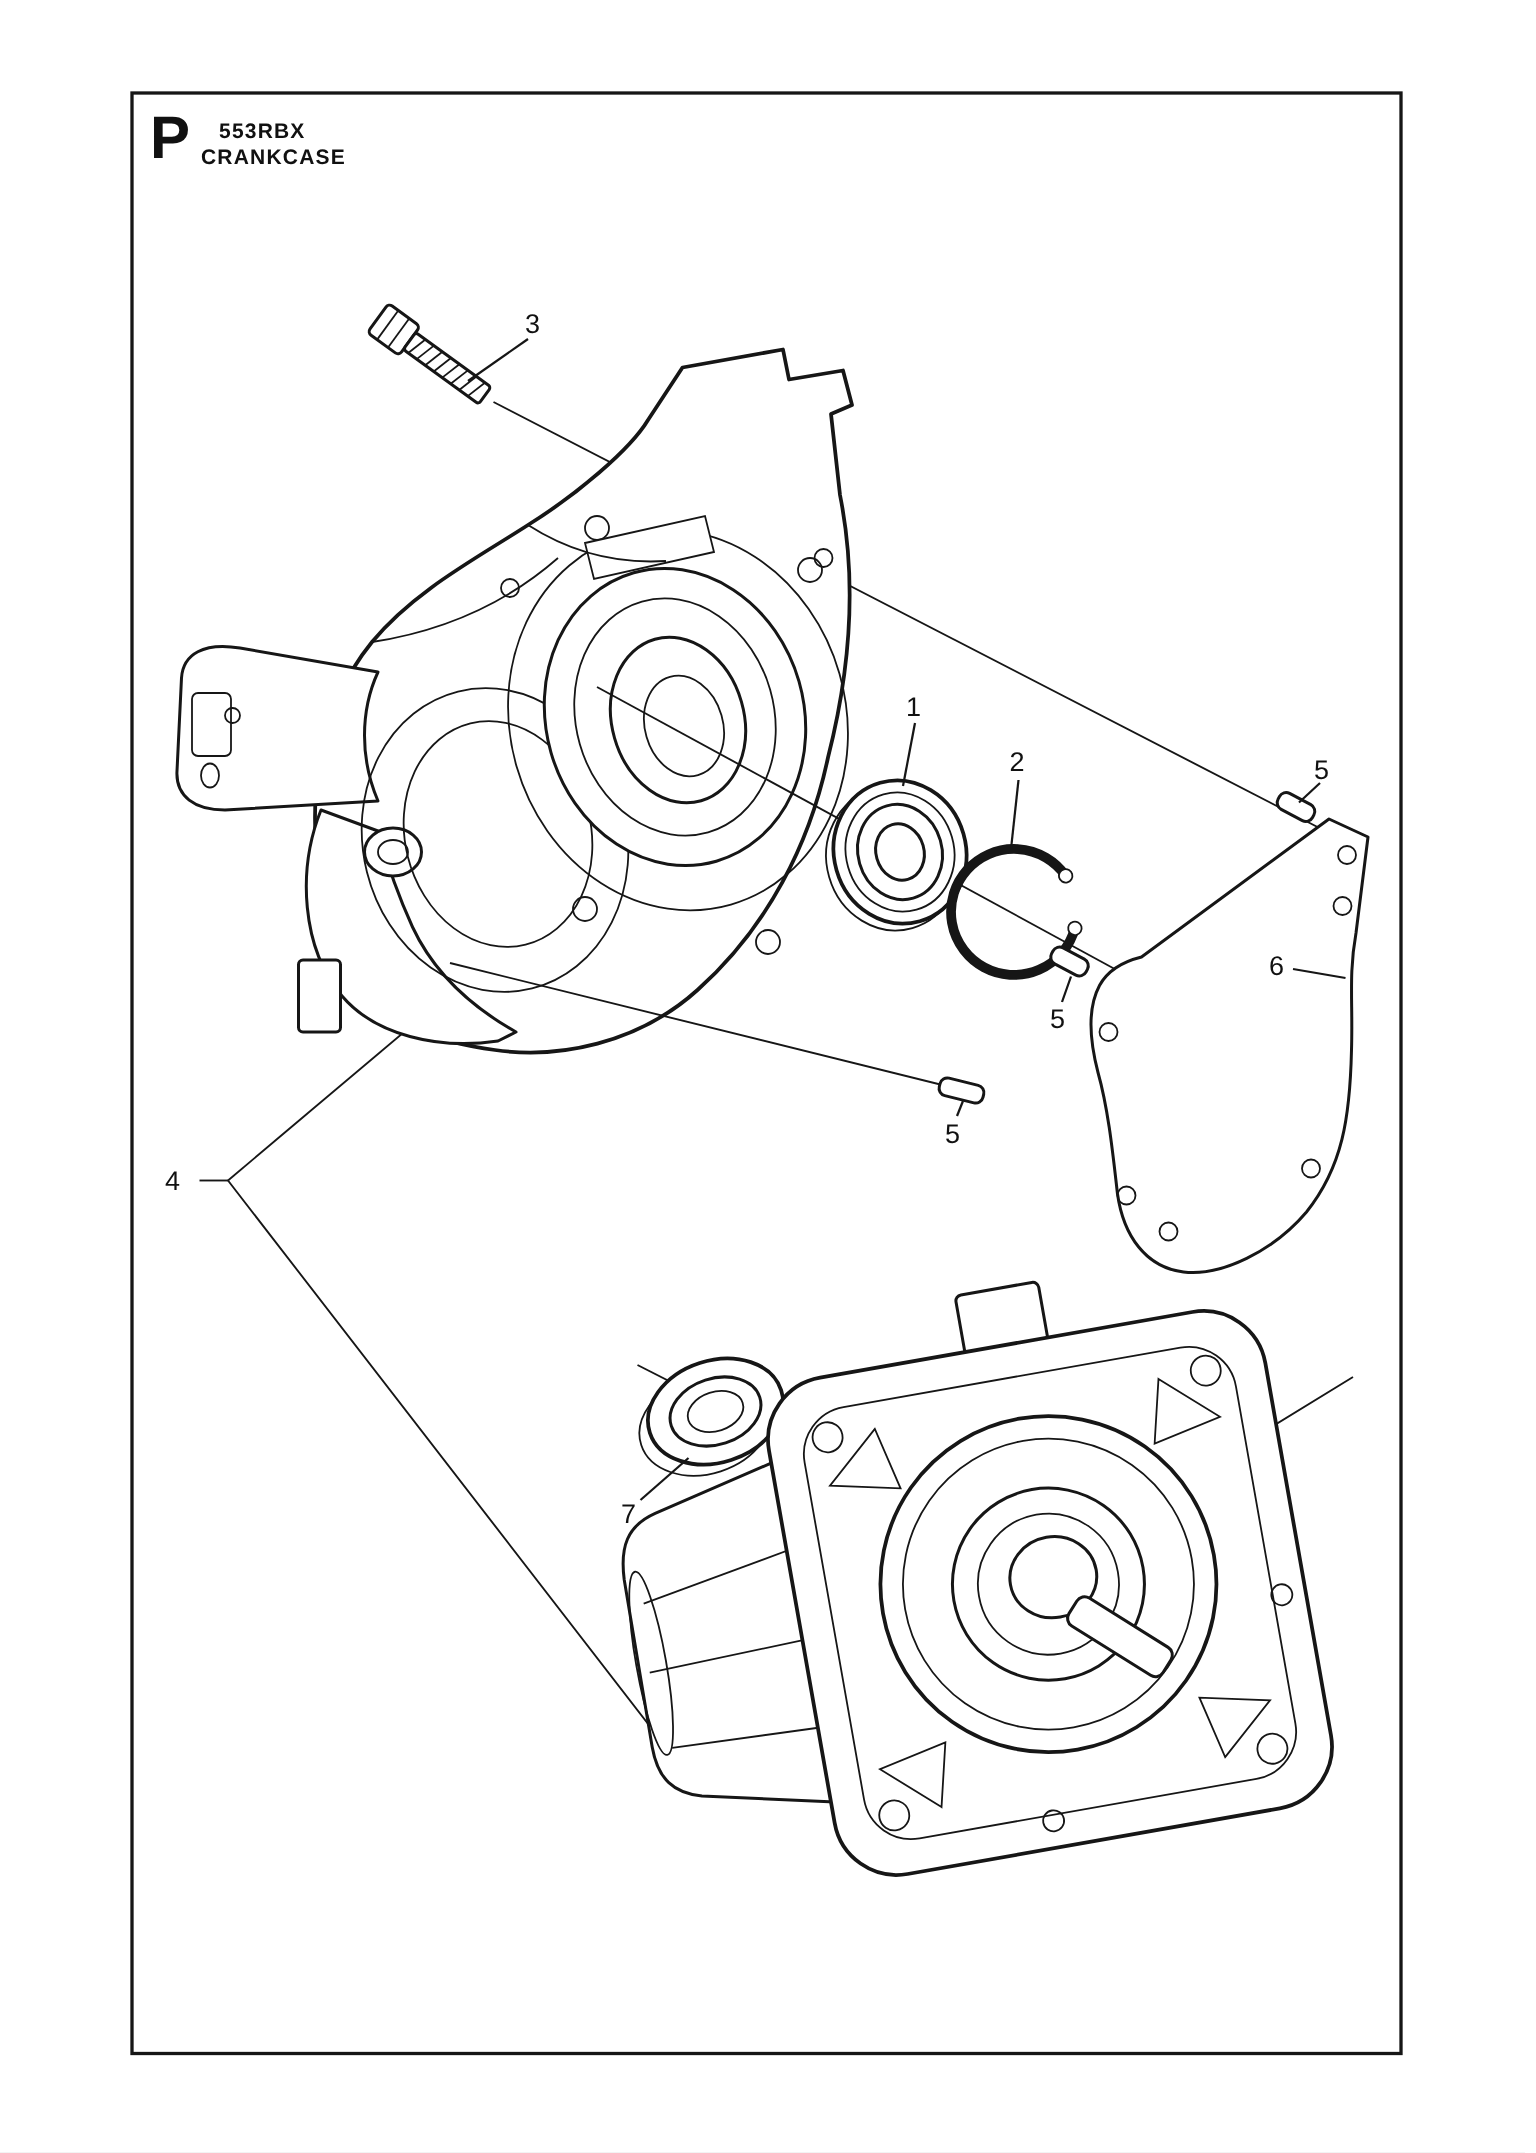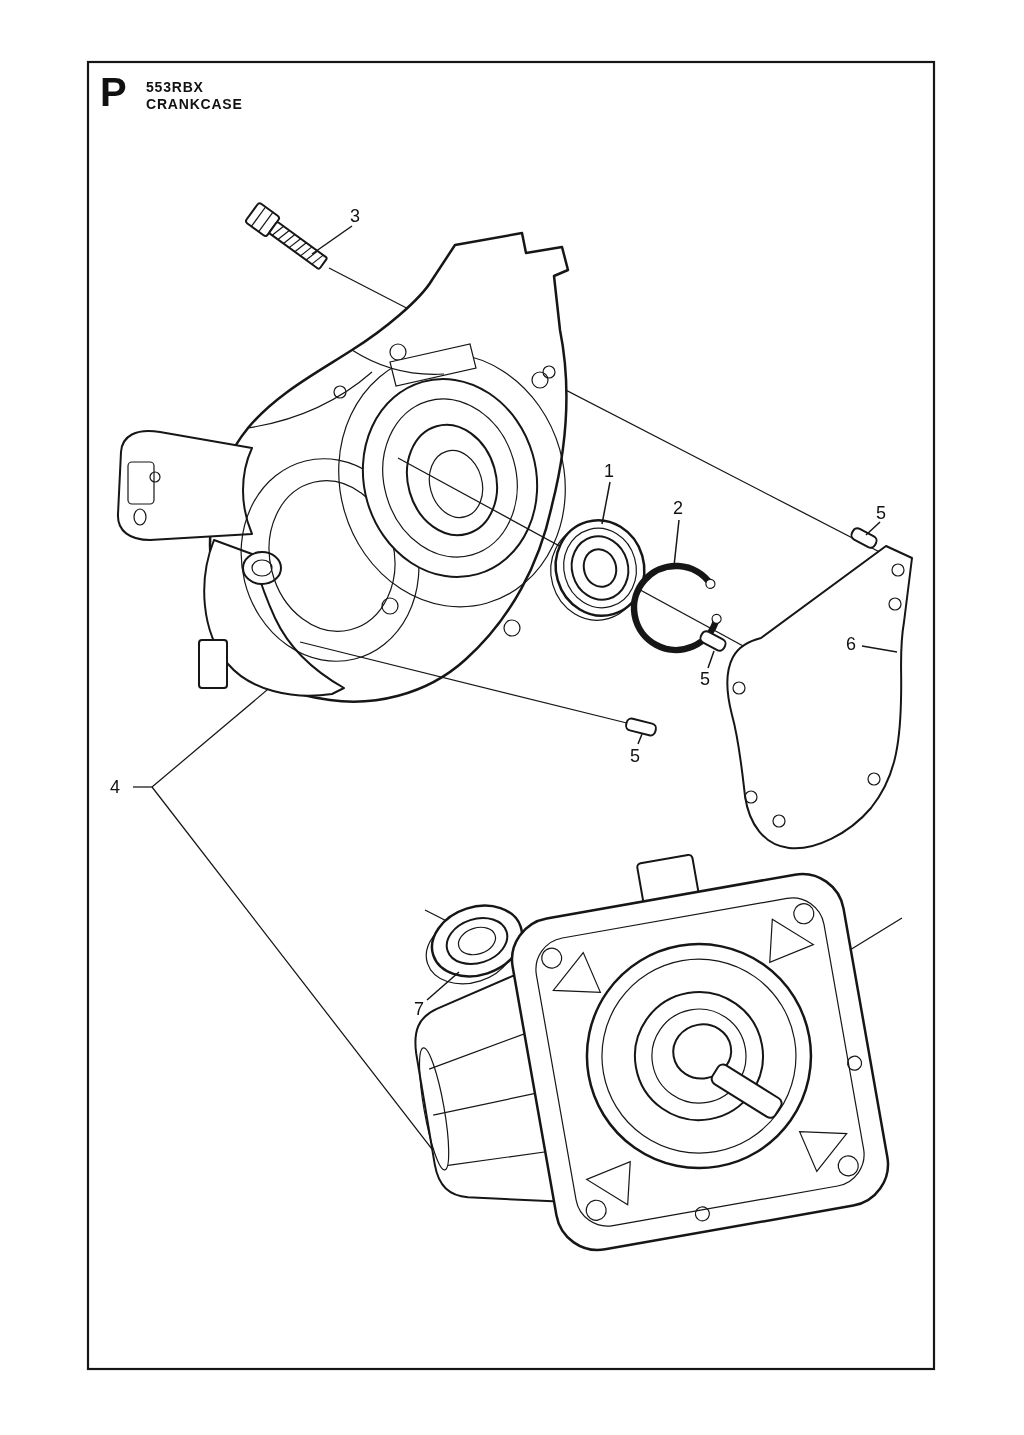--- a/index.html
+++ b/index.html
@@ -188,21 +188,21 @@
       <line class="ldr" x1="880" y1="522" x2="866" y2="535"></line>
       <line class="ldr" x1="708" y1="668" x2="714" y2="651"></line>
       <line class="ldr" x1="638" y1="744" x2="642" y2="734"></line>
       <line class="ldr" x1="862" y1="646" x2="897" y2="652"></line>
       <line class="ldr" x1="427" y1="1000" x2="459" y2="972"></line>
     </g>
   </svg>
 
   <div class="hdr-letter" style="left:100px;top:70px">P</div>
   <div class="hdr-model" style="left:146px;top:79px">553RBX</div>
-  <div class="hdr-title" style="left:146px;top:96px">CRANKCASE</div>
+  <div class="hdr-title" style="left:134px;top:96px">CRANKCASE</div>
 
   <div class="callout" style="left:604px;top:461px">1</div>
   <div class="callout" style="left:673px;top:498px">2</div>
   <div class="callout" style="left:350px;top:206px">3</div>
   <div class="callout" style="left:110px;top:777px">4</div>
   <div class="callout" style="left:876px;top:503px">5</div>
   <div class="callout" style="left:700px;top:669px">5</div>
   <div class="callout" style="left:630px;top:746px">5</div>
   <div class="callout" style="left:846px;top:634px">6</div>
   <div class="callout" style="left:414px;top:999px">7</div>

